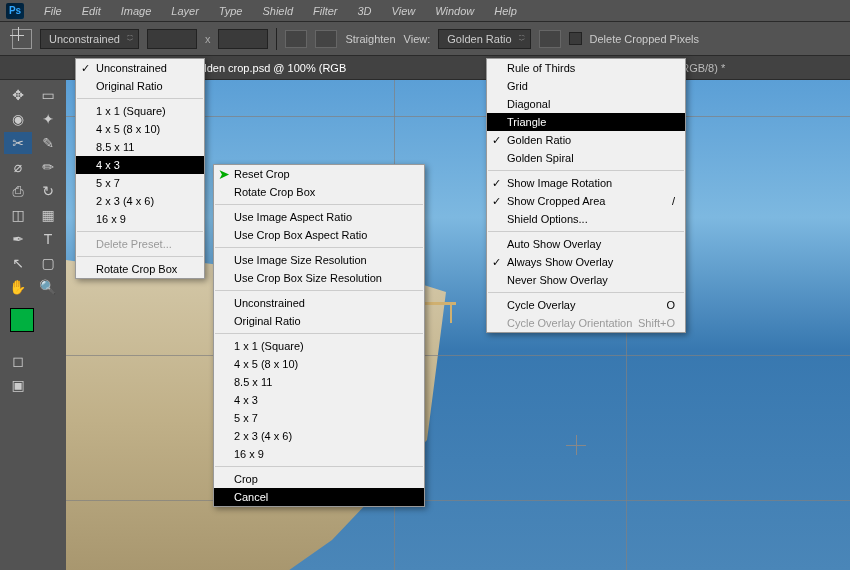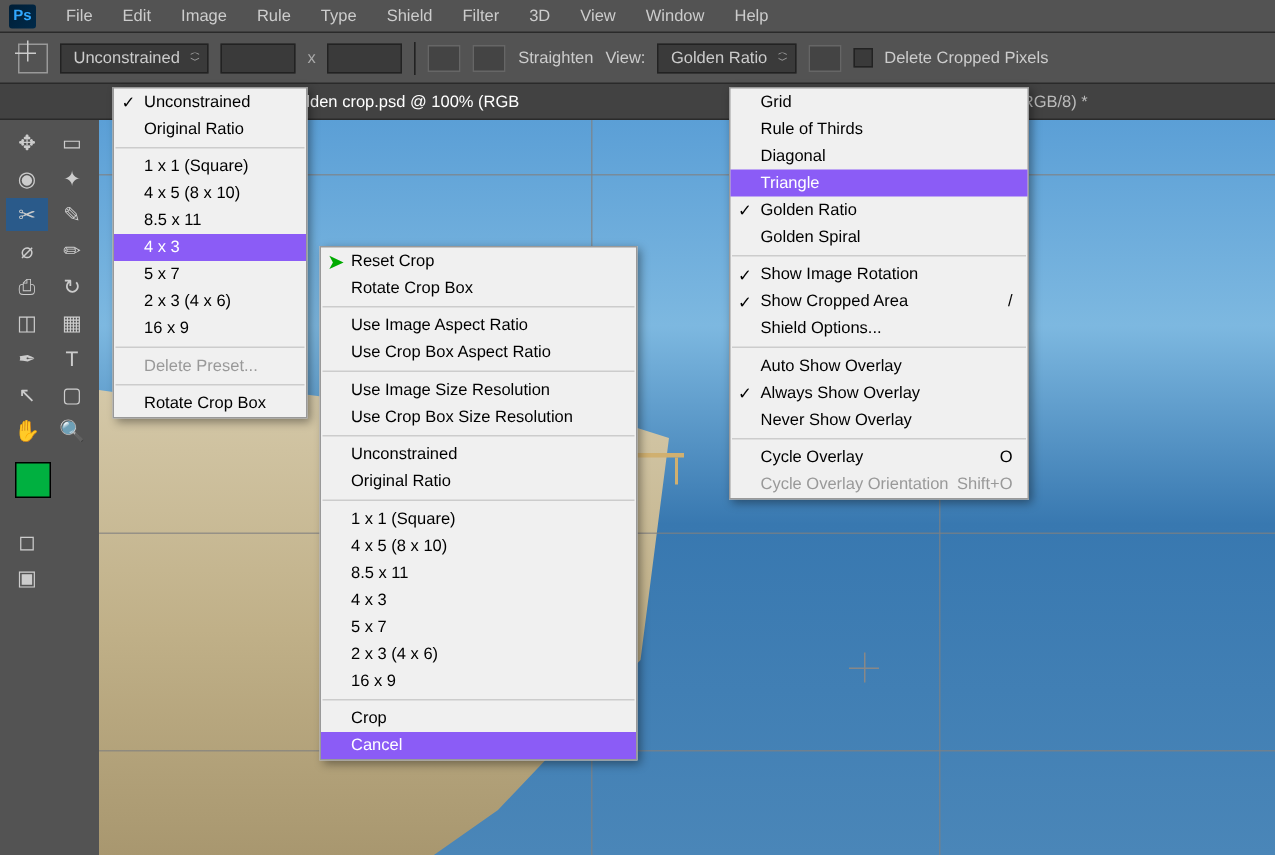--- a/index.html
+++ b/index.html
@@ -38,37 +38,37 @@
 .crosshair::after{width:1px;height:20px;left:10px}
 .toolbar{position:absolute;left:0;top:80px;width:66px;bottom:0;background:#535353;padding:4px;display:flex;flex-direction:column;gap:2px}
 .trow{display:flex;gap:2px}
 .tool{width:28px;height:22px;background:#535353;display:flex;align-items:center;justify-content:center;color:#ccc;cursor:pointer;font-size:14px}
 .tool.active{background:#2a5a8a}
 .swatch-fg{width:24px;height:24px;background:#00b040;border:1px solid #000;position:relative;margin:8px 0 0 6px}
 .swatch-bg{width:24px;height:24px;background:#000;border:1px solid #555;position:absolute;left:18px;top:10px;z-index:-1}
 .swatches{position:relative;height:40px}
 .ctx-menu{position:absolute;background:#f0f0f0;border:1px solid #999;box-shadow:2px 2px 6px rgba(0,0,0,.4);font-size:11px;color:#000;z-index:100}
 .ctx-item{padding:3px 24px 3px 20px;cursor:pointer;white-space:nowrap;position:relative}
-.ctx-item.hl-item{background:#8b5cf6;color:#fff}
+.ctx-item.hl-item{background:#000000;color:#fff}
 .ctx-item.disabled{color:#999}
 .ctx-sep{height:1px;background:#ccc;margin:3px 1px}
 .ctx-check::before{content:'✓';position:absolute;left:5px}
 .ctx-short{position:absolute;right:10px}
 .cursor-arrow{position:absolute;left:218px;top:166px;z-index:200;font-size:14px;color:#0a0}
 </style>
 </head>
 <body>
 
 <div class="menubar">
   <div class="ps-logo">Ps</div>
-  <div id="menu-items" style="display: flex;">
+  <div id="menu-items" style="display: flex; font-style: italic;">
       <span class="menu-item">File</span>
       <span class="menu-item">Edit</span>
       <span class="menu-item">Image</span>
-      <span class="menu-item">Rule</span>
+      <span class="menu-item">Layer</span>
       <span class="menu-item">Type</span>
       <span class="menu-item">Shield</span>
       <span class="menu-item">Filter</span>
       <span class="menu-item">3D</span>
       <span class="menu-item">View</span>
       <span class="menu-item">Window</span>
       <span class="menu-item">Help</span>
     </div>
 </div>
 
@@ -190,22 +190,22 @@
     <div class="ctx-item">8.5 x 11</div>
     <div class="ctx-item">4 x 3</div>
     <div class="ctx-item">5 x 7</div>
     <div class="ctx-item">2 x 3 (4 x 6)</div>
     <div class="ctx-item">16 x 9</div>
     <div class="ctx-sep"></div>
     <div class="ctx-item">Crop</div>
     <div class="ctx-item hl-item">Cancel</div>
   </div>
 <div class="ctx-menu" id="view-menu" style="left:486px;top:58px;width:200px">
+    <div class="ctx-item">Rule of Thirds</div>
     <div class="ctx-item">Grid</div>
-    <div class="ctx-item">Rule of Thirds</div>
     <div class="ctx-item">Diagonal</div>
     <div class="ctx-item hl-item">Triangle</div>
     <div class="ctx-item ctx-check">Golden Ratio</div>
     <div class="ctx-item">Golden Spiral</div>
     <div class="ctx-sep"></div>
     <div class="ctx-item ctx-check">Show Image Rotation</div>
     <div class="ctx-item ctx-check">Show Cropped Area<span class="ctx-short">/</span></div>
     <div class="ctx-item">Shield Options...</div>
     <div class="ctx-sep"></div>
     <div class="ctx-item">Auto Show Overlay</div>

